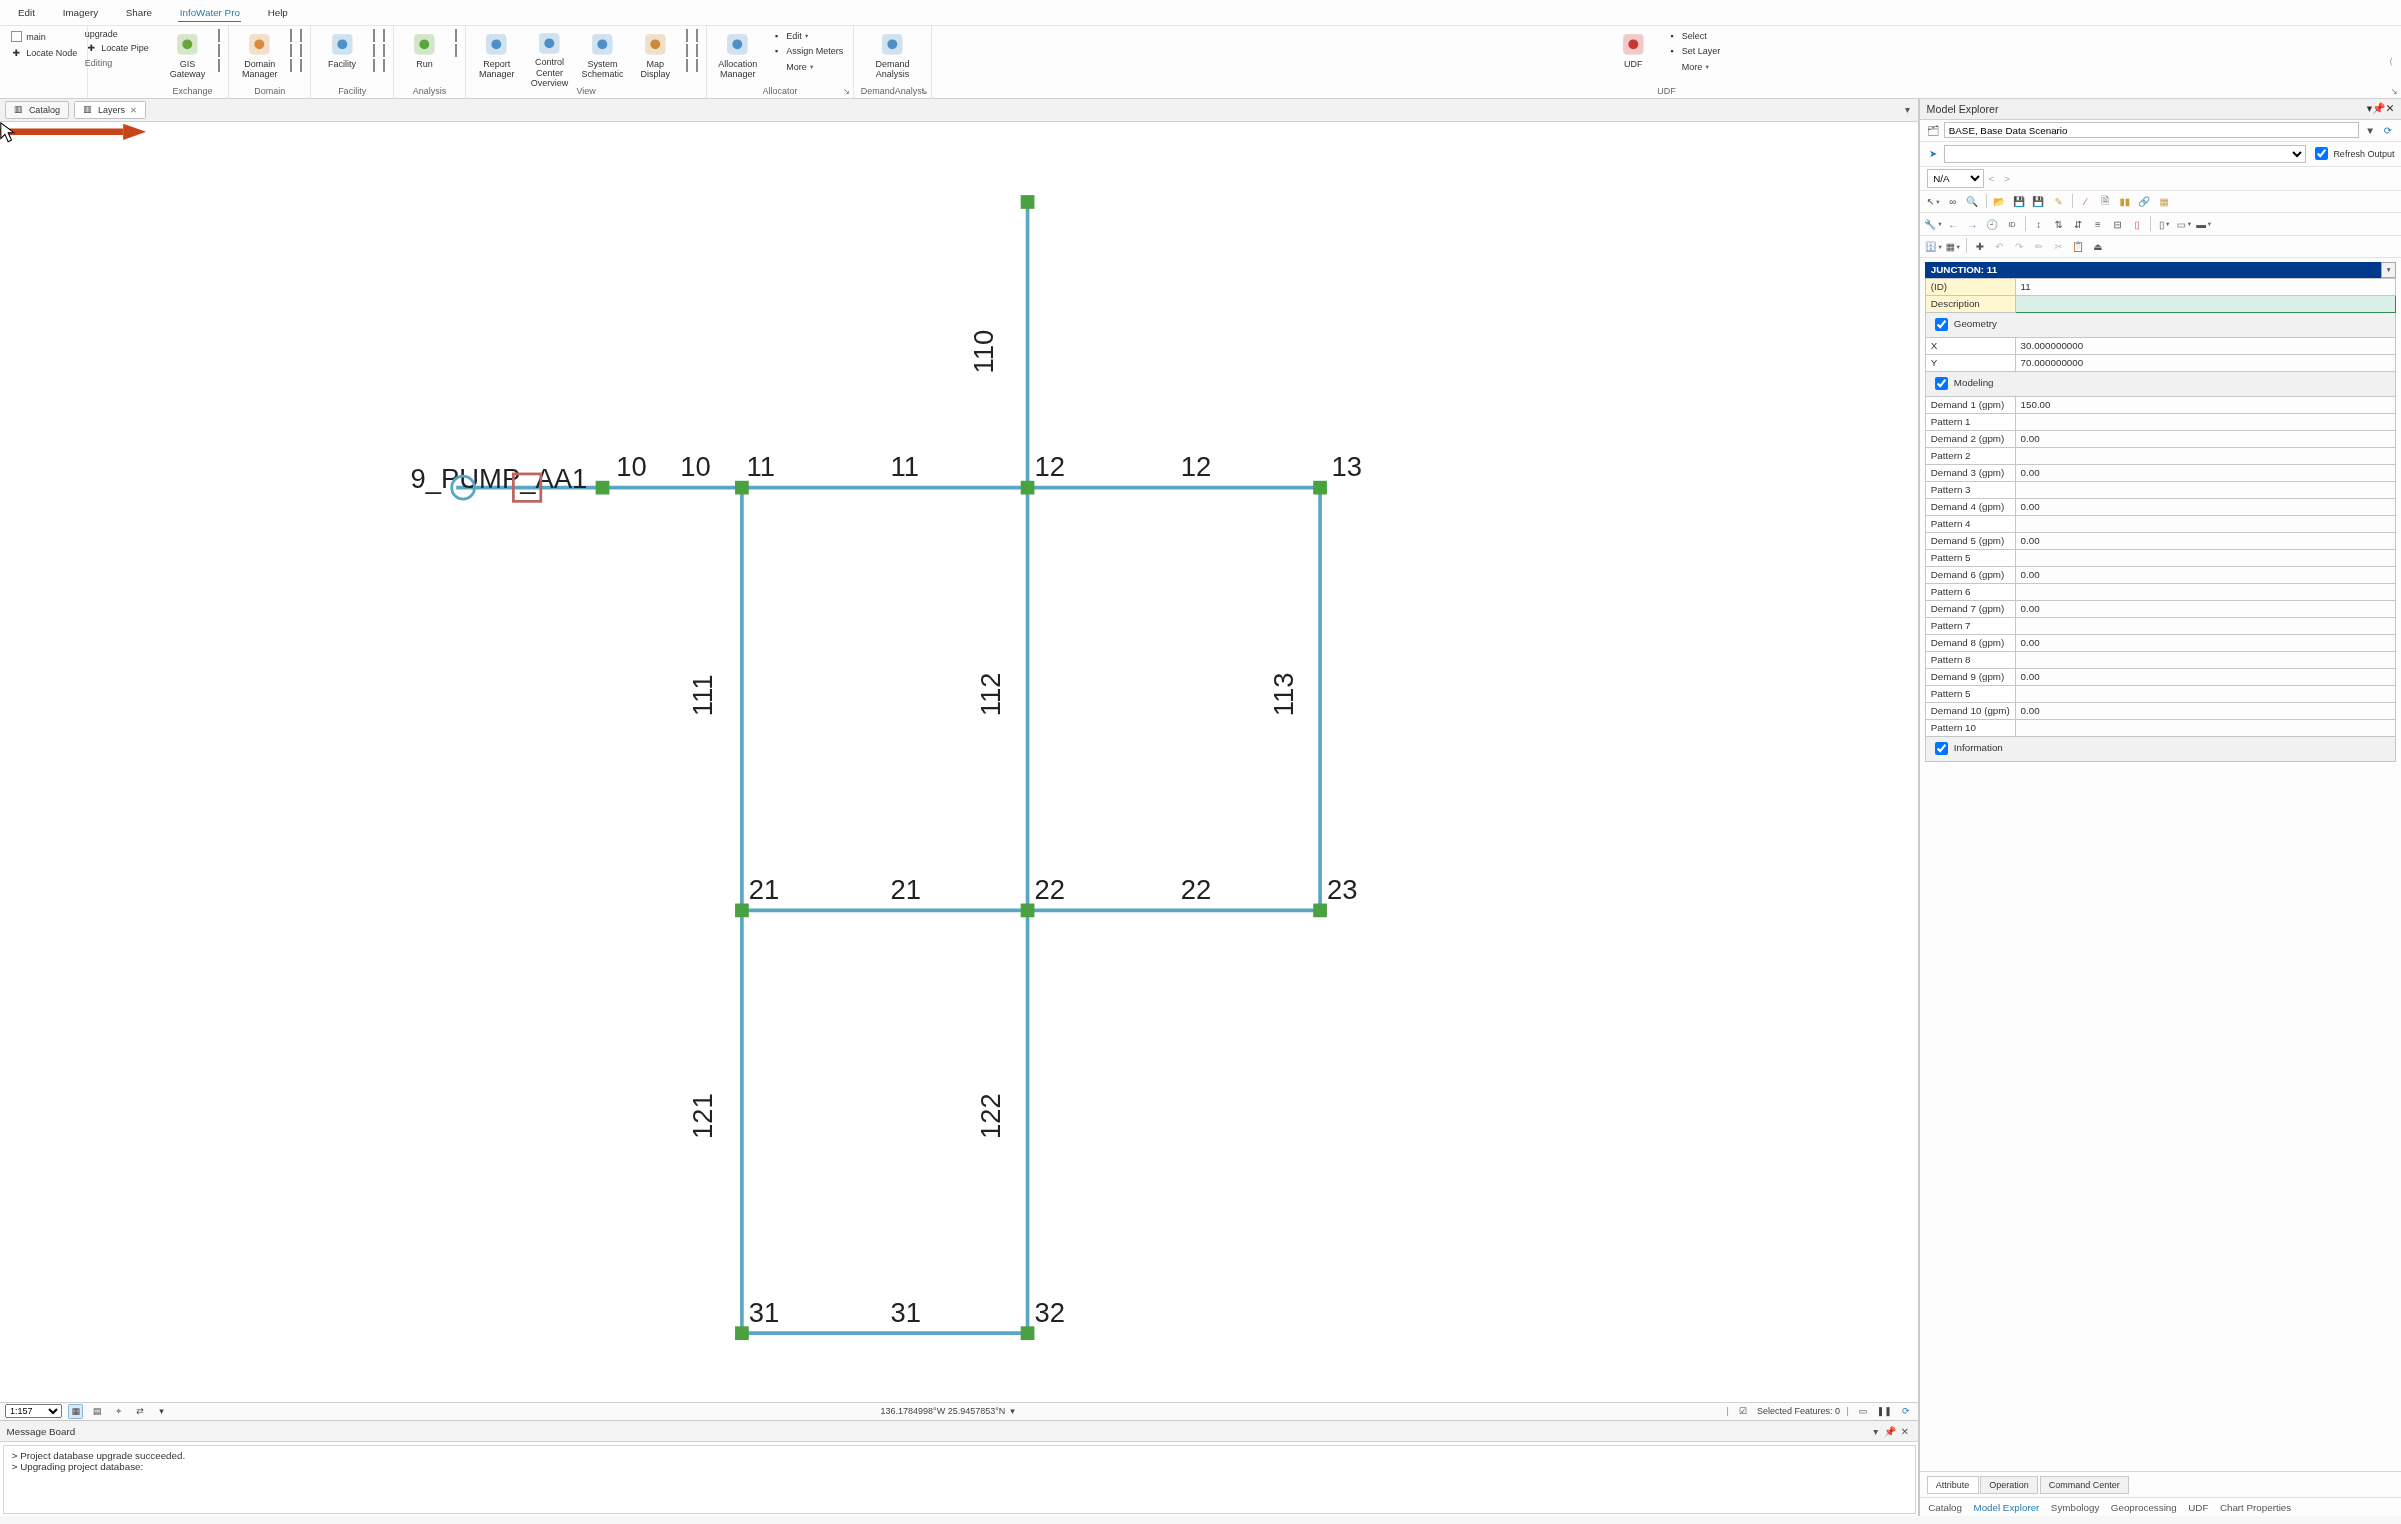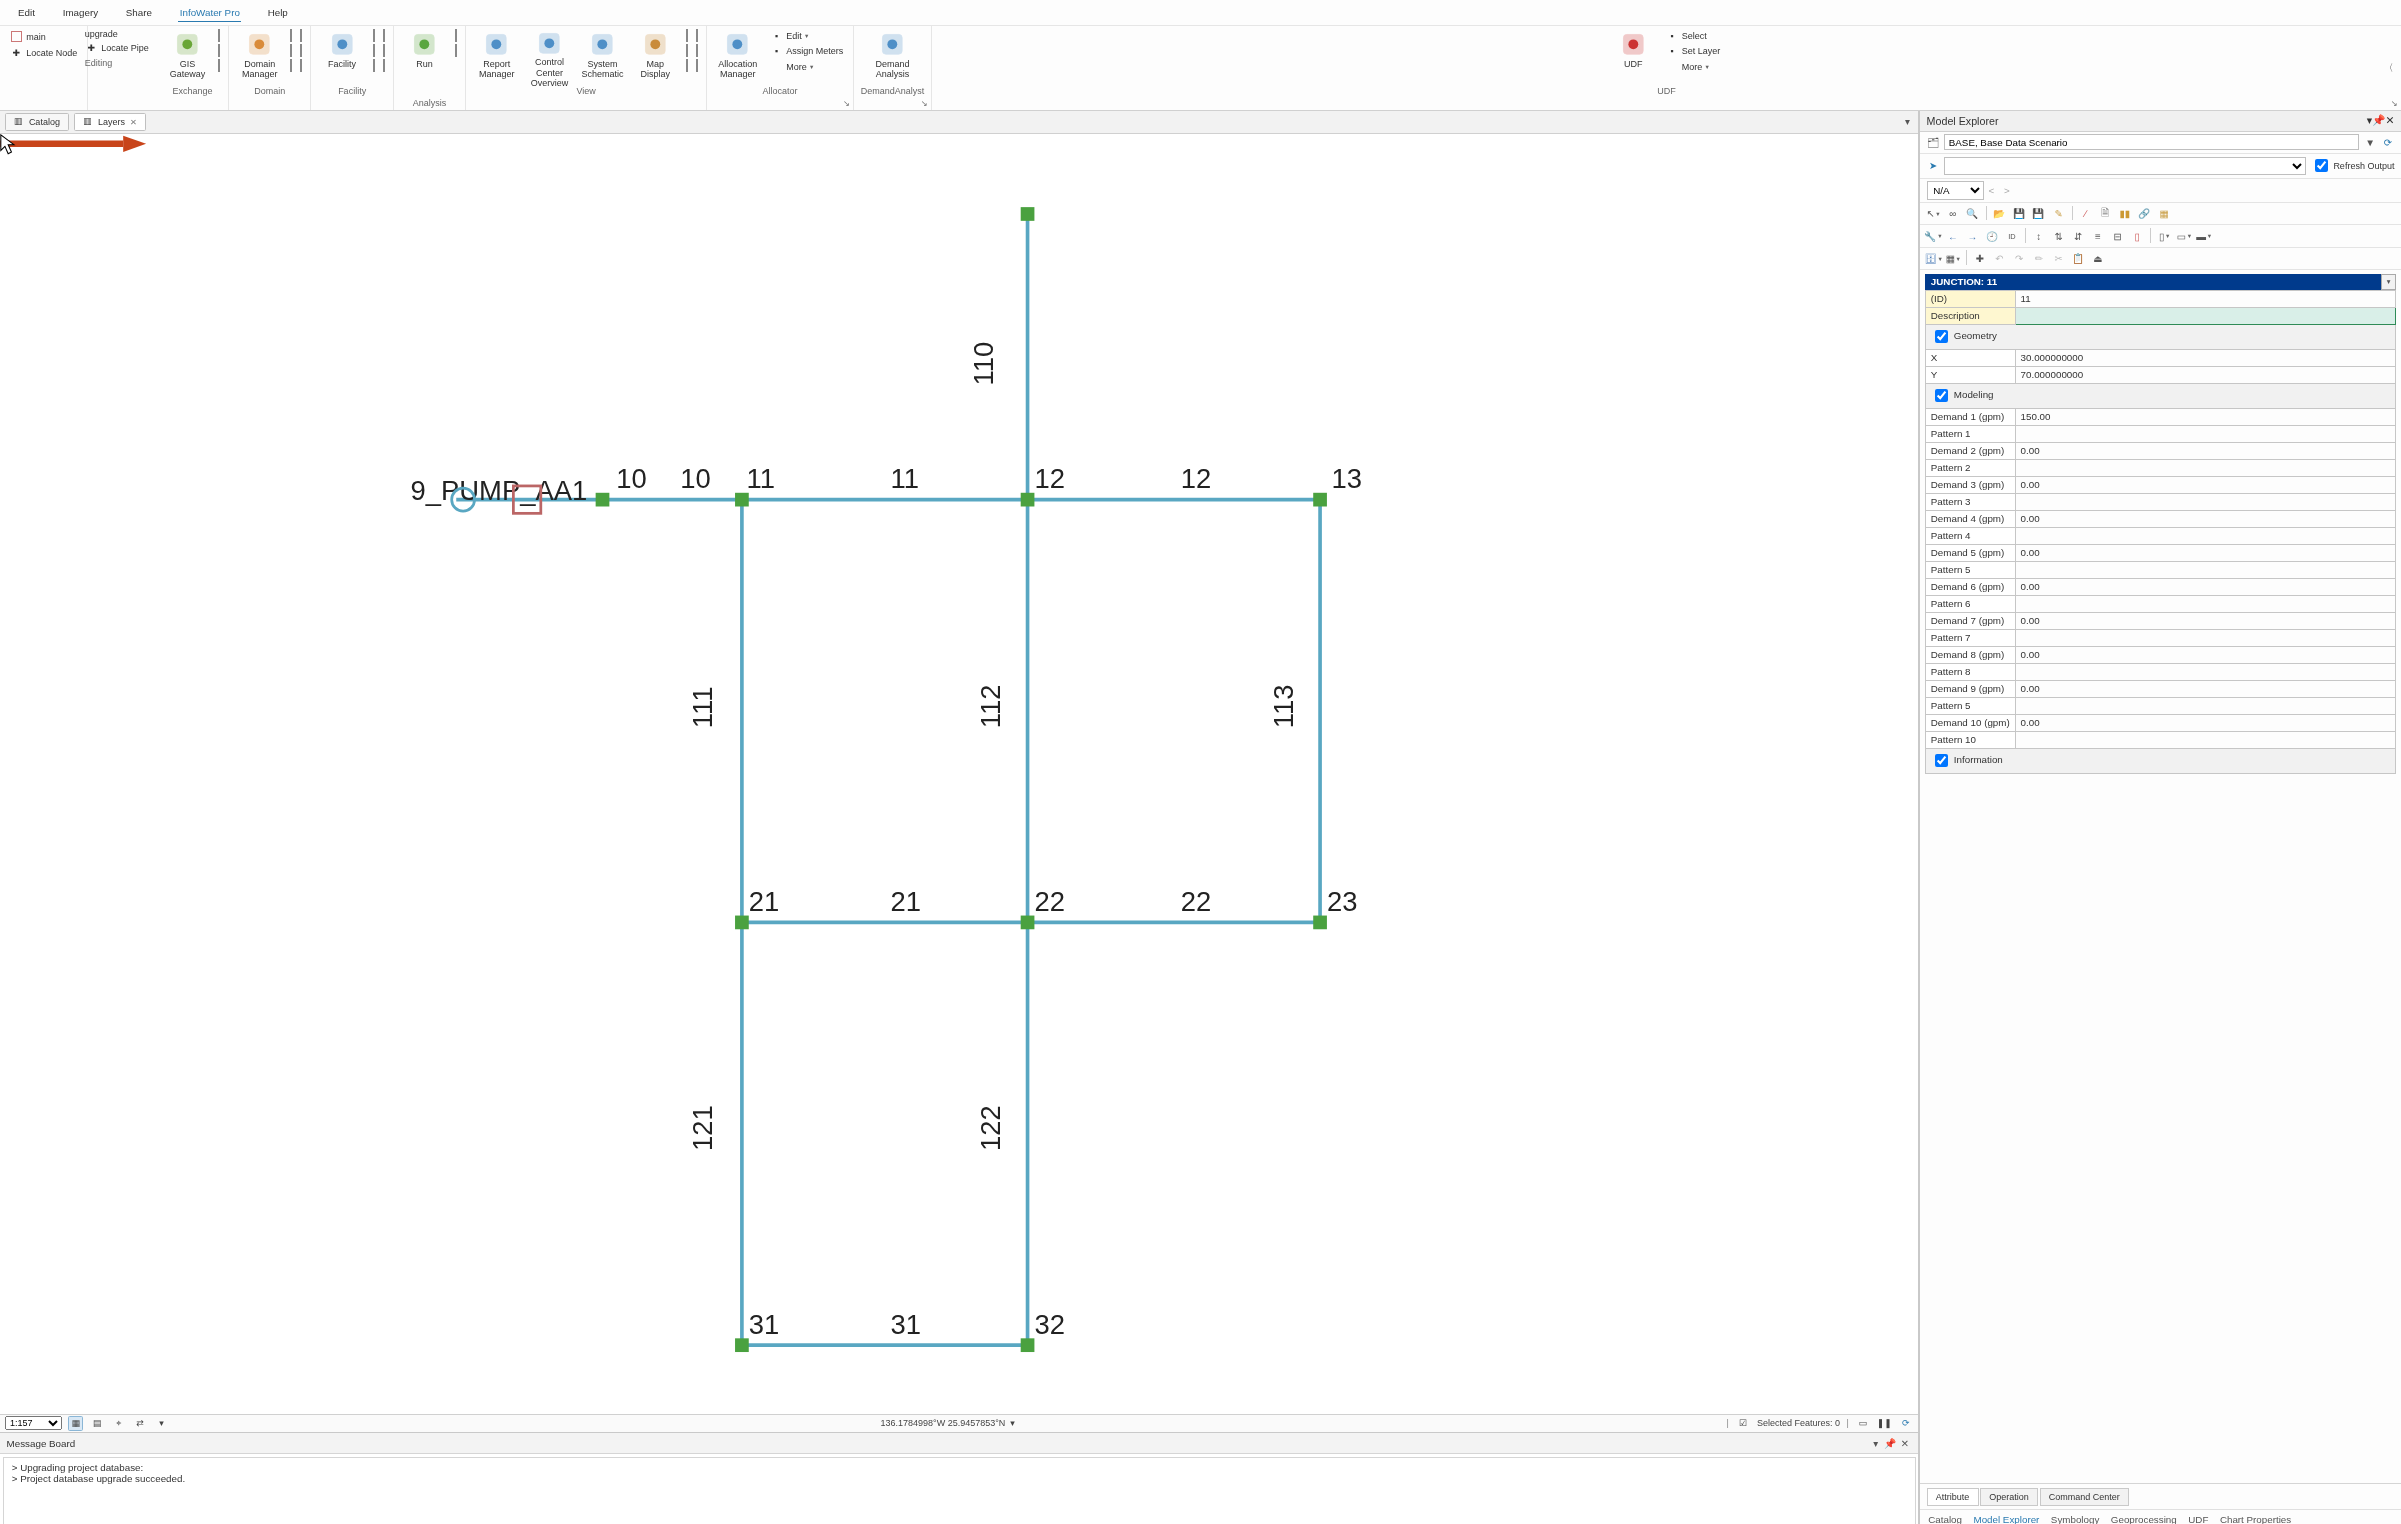--- a/index.html
+++ b/index.html
@@ -200,21 +200,21 @@
             <span class="sic" style="margin: 1.6px;"><span class="sq"></span></span>
           </div>
           <div class="smallstack">
             <span class="sic" style="margin: 1.6px;"><span class="sq"></span></span>
             <span class="sic" style="margin: 1.6px;"><span class="sq"></span></span>
             <span class="sic" style="margin: 1.6px;"><span class="sq"></span></span>
           </div>
         </div>
         <div class="rlabel">Facility</div>
       </div>
-      <div class="rgroup" style="position: relative; gap: 12px;">
+      <div class="rgroup" style="position: relative;">
         <div class="rbody">
           <div class="bigbtn">
             <span class="ic">
               <svg width="24.6" height="24.6" viewBox="0 0 30 30">
                 <rect x="3" y="3" width="24" height="24" rx="4" fill="#5aa63f" opacity=".25" stroke="#5aa63f"></rect>
                 <circle cx="15" cy="15" r="6" fill="#5aa63f"></circle>
               </svg>
             </span>
             <span>Run</span>
           </div>
@@ -458,22 +458,22 @@
 
     <div class="msgpanel">
       <div class="panelhdr">
         <span>Message Board</span>
         <span class="flex"></span>
         <span class="pbtn">▾</span>
         <span class="pbtn">📌</span>
         <span class="pbtn">✕</span>
       </div>
       <div class="msgbody" id="msgbody">
+          <div>&gt; Project database upgrade succeeded.</div>
           <div>&gt; Upgrading project database:</div>
-          <div>&gt; Project database upgrade succeeded.</div>
         </div>
     </div>
   </div>
 
   <div class="right">
     <div class="mehdr">
       <span>Model Explorer</span>
       <span class="flex"></span>
       <span class="pbtn">▾</span>
       <span class="pbtn">📌</span>

